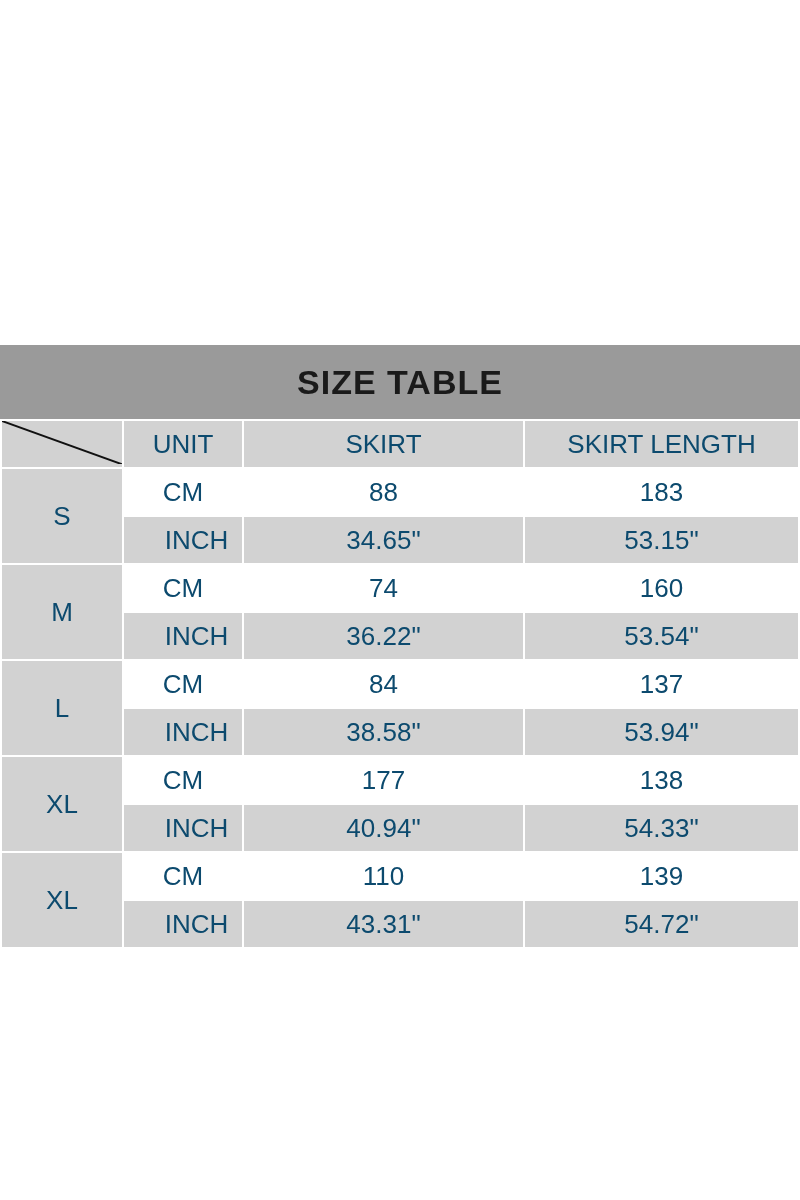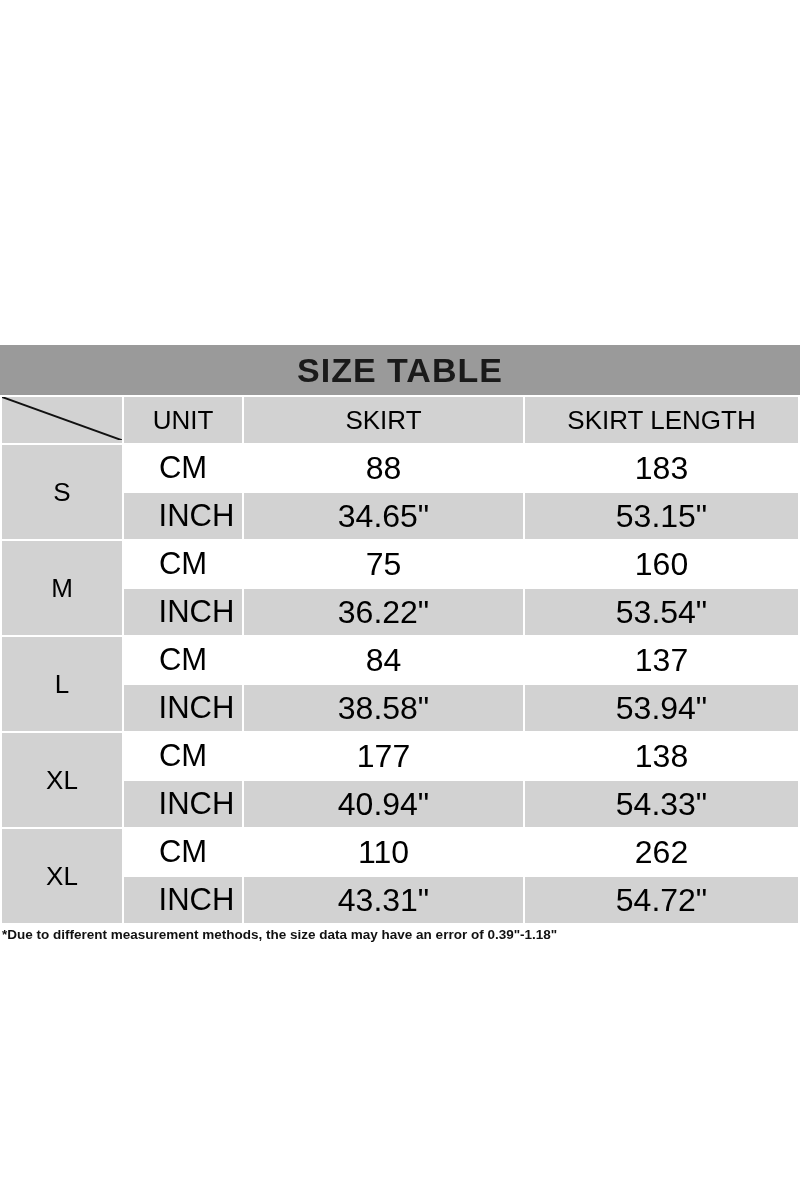--- a/index.html
+++ b/index.html
@@ -15,41 +15,41 @@
     overflow: hidden;
   }
   .size-table-wrap {
     position: absolute;
     left: 0;
     top: 345px;
     width: 800px;
   }
   .title-bar {
     background: #9a9a9a;
-    height: 50px;
+    height: 74px;
     display: flex;
     align-items: center;
     justify-content: center;
   }
   .title-bar .title {
     font-size: 34px;
     font-weight: bold;
     letter-spacing: 1px;
     color: #1a1a1a;
   }
   table.size-table {
     border-collapse: collapse;
     width: 800px;
     table-layout: fixed;
   }
   table.size-table td {
     border: 2px solid #ffffff;
     text-align: center;
     vertical-align: middle;
-    color: #000000;
+    color: #0c4a6e;
   }
   .col-size { width: 122px; }
   .col-unit { width: 120px; }
   .col-bust { width: 281px; }
   .col-skirt { width: 275px; }
 
   .corner-cell {
     background: #d2d2d2;
     padding: 0;
     height: 44px;
@@ -63,28 +63,28 @@
     background: #d2d2d2;
     font-size: 26px;
     height: 44px;
   }
   .size-cell {
     background: #d2d2d2;
     font-size: 26px;
   }
   .unit-cell {
     background: #ffffff;
-    font-size: 31px;
+    font-size: 26px;
     height: 44px;
     margin-left: 12px;
   }
   .unit-cell.shaded { background: #d2d2d2; padding-left: 28px; }
   .val-cell {
     background: #ffffff;
-    font-size: 32px;
+    font-size: 26px;
     height: 44px;
   }
   .val-cell.shaded { background: #d2d2d2; }
 
   .footnote {
     position: absolute;
     left: 0;
     top: 887px;
     width: 800px;
     font-size: 13.5px;
@@ -130,21 +130,21 @@
       </tr>
       <tr>
         <td class="unit-cell shaded">INCH</td>
         <td class="val-cell shaded">34.65"</td>
         <td class="val-cell shaded">53.15"</td>
       </tr>
 
       <tr>
         <td class="size-cell" rowspan="2">M</td>
         <td class="unit-cell">CM</td>
-        <td class="val-cell">75</td>
+        <td class="val-cell">74</td>
         <td class="val-cell">160</td>
       </tr>
       <tr>
         <td class="unit-cell shaded">INCH</td>
         <td class="val-cell shaded">36.22"</td>
         <td class="val-cell shaded">53.54"</td>
       </tr>
 
       <tr>
         <td class="size-cell" rowspan="2">L</td>
@@ -167,24 +167,23 @@
       <tr>
         <td class="unit-cell shaded">INCH</td>
         <td class="val-cell shaded">40.94"</td>
         <td class="val-cell shaded">54.33"</td>
       </tr>
 
       <tr>
         <td class="size-cell" rowspan="2">XL</td>
         <td class="unit-cell">CM</td>
         <td class="val-cell">110</td>
-        <td class="val-cell">262</td>
+        <td class="val-cell">139</td>
       </tr>
       <tr>
         <td class="unit-cell shaded">INCH</td>
         <td class="val-cell shaded">43.31"</td>
         <td class="val-cell shaded">54.72"</td>
       </tr>
     </tbody>
   </table>
 
-  <div class="footnote" style="position:static; top:auto;">*Due to different measurement methods, the size data may have an error of 0.39"-1.18"</div>
 </div>
 
 </body></html>

